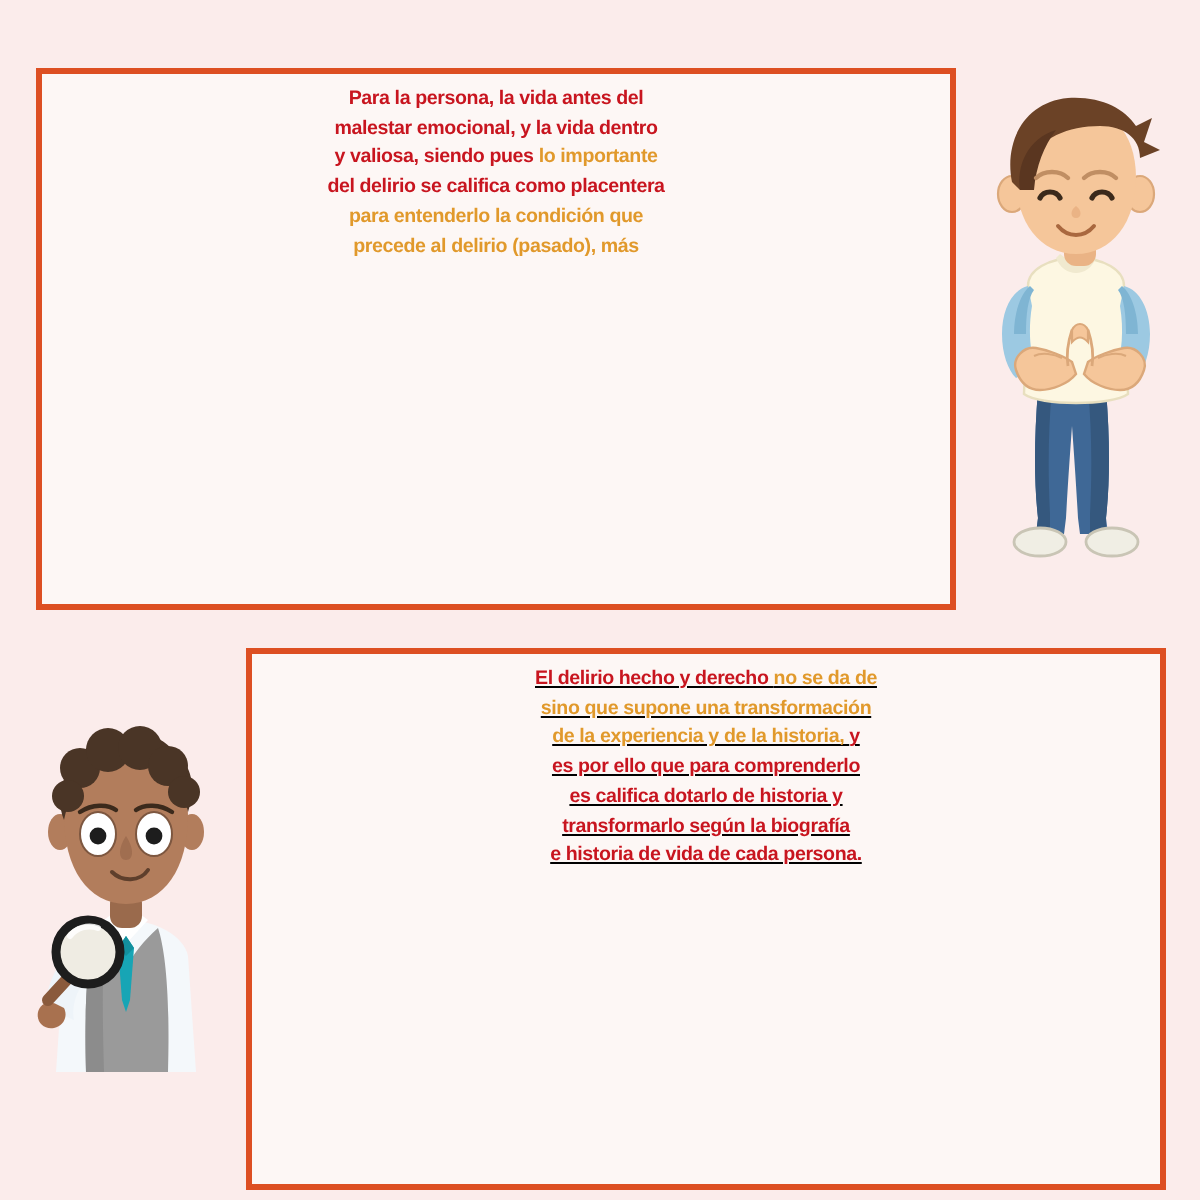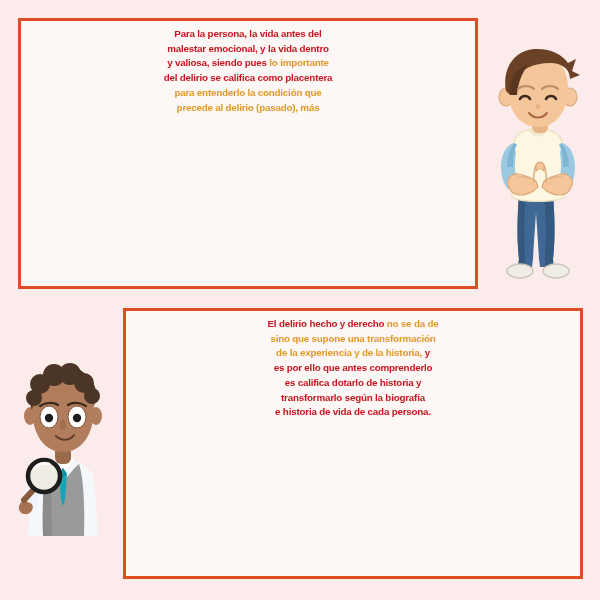--- a/index.html
+++ b/index.html
@@ -21,20 +21,21 @@
     background: #fbeceb;
   }
 
   
   .quote-box {
     position: absolute;
     box-sizing: border-box;
     background: #fdf7f5;
     border: 3px solid #701a75;
     z-index: 3;
+    margin-top: 16px;
   }
   #top-box {
     left: 18px;
     top: 18px;
     width: 460px;
     height: 271px;
   }
   #bottom-box {
     left: 123px;
     top: 308px;
@@ -84,26 +85,26 @@
     <p class="quote-text" id="top-quote-text" style="font-size: 9.8px; line-height: 14.7px;">
         <span class="line"><span class="seg-red" style="color: rgb(200, 21, 31);">Para la persona, la vida antes del</span></span>
         <span class="line"><span class="seg-red" style="color: rgb(200, 21, 31);">malestar emocional, y la vida dentro</span></span>
         <span class="line"><span class="seg-red" style="color: rgb(200, 21, 31);">y valiosa, siendo pues </span><span class="seg-orange" style="color: rgb(225, 153, 43);">lo importante</span></span>
         <span class="line"><span class="seg-red" style="color: rgb(200, 21, 31);">del delirio se califica como placentera</span></span>
         <span class="line"><span class="seg-orange" style="color: rgb(225, 153, 43);">para entenderlo la condición que</span></span>
         <span class="line"><span class="seg-orange" style="color: rgb(225, 153, 43); text-align: right;">precede al delirio (pasado), más</span></span>
       </p>
   </div>
 
-  <div class="quote-box" id="bottom-box" style="background: rgb(253, 247, 245); border-color: rgb(221, 79, 34);">
+  <div class="quote-box" id="bottom-box" style="background: rgb(253, 247, 245); border-color: rgb(221, 79, 34); text-decoration: underline;">
     <p class="quote-text" id="bottom-quote-text" style="font-size: 9.8px; line-height: 14.7px;">
         <span class="line"><span class="seg-red" style="color: rgb(200, 21, 31);">El delirio hecho y derecho </span><span class="seg-orange" style="color: rgb(225, 153, 43);">no se da de</span></span>
         <span class="line"><span class="seg-orange" style="color: rgb(225, 153, 43);">sino que supone una transformación</span></span>
         <span class="line"><span class="seg-orange" style="color: rgb(225, 153, 43);">de la experiencia y de la historia, </span><span class="seg-red" style="color: rgb(200, 21, 31);">y</span></span>
-        <span class="line"><span class="seg-red" style="color: rgb(200, 21, 31);">es por ello que antes comprenderlo</span></span>
+        <span class="line"><span class="seg-red" style="color: rgb(200, 21, 31);">es por ello que para comprenderlo</span></span>
         <span class="line"><span class="seg-red" style="color: rgb(200, 21, 31);">es califica dotarlo de historia y</span></span>
         <span class="line"><span class="seg-red" style="color: rgb(200, 21, 31);">transformarlo según la biografía</span></span>
         <span class="line"><span class="seg-red" style="color: rgb(200, 21, 31); text-align: right;">e historia de vida de cada persona.</span></span>
       </p>
   </div>
 
   <div class="figure" id="boy-figure">
     <svg viewBox="0 0 112 245" width="112" height="245" xmlns="http://www.w3.org/2000/svg">
 
       <path d="M35 150 C33 175 33 196 35 214 L34 222 L48 222 L49 214 C50 196 51 182 52 168

